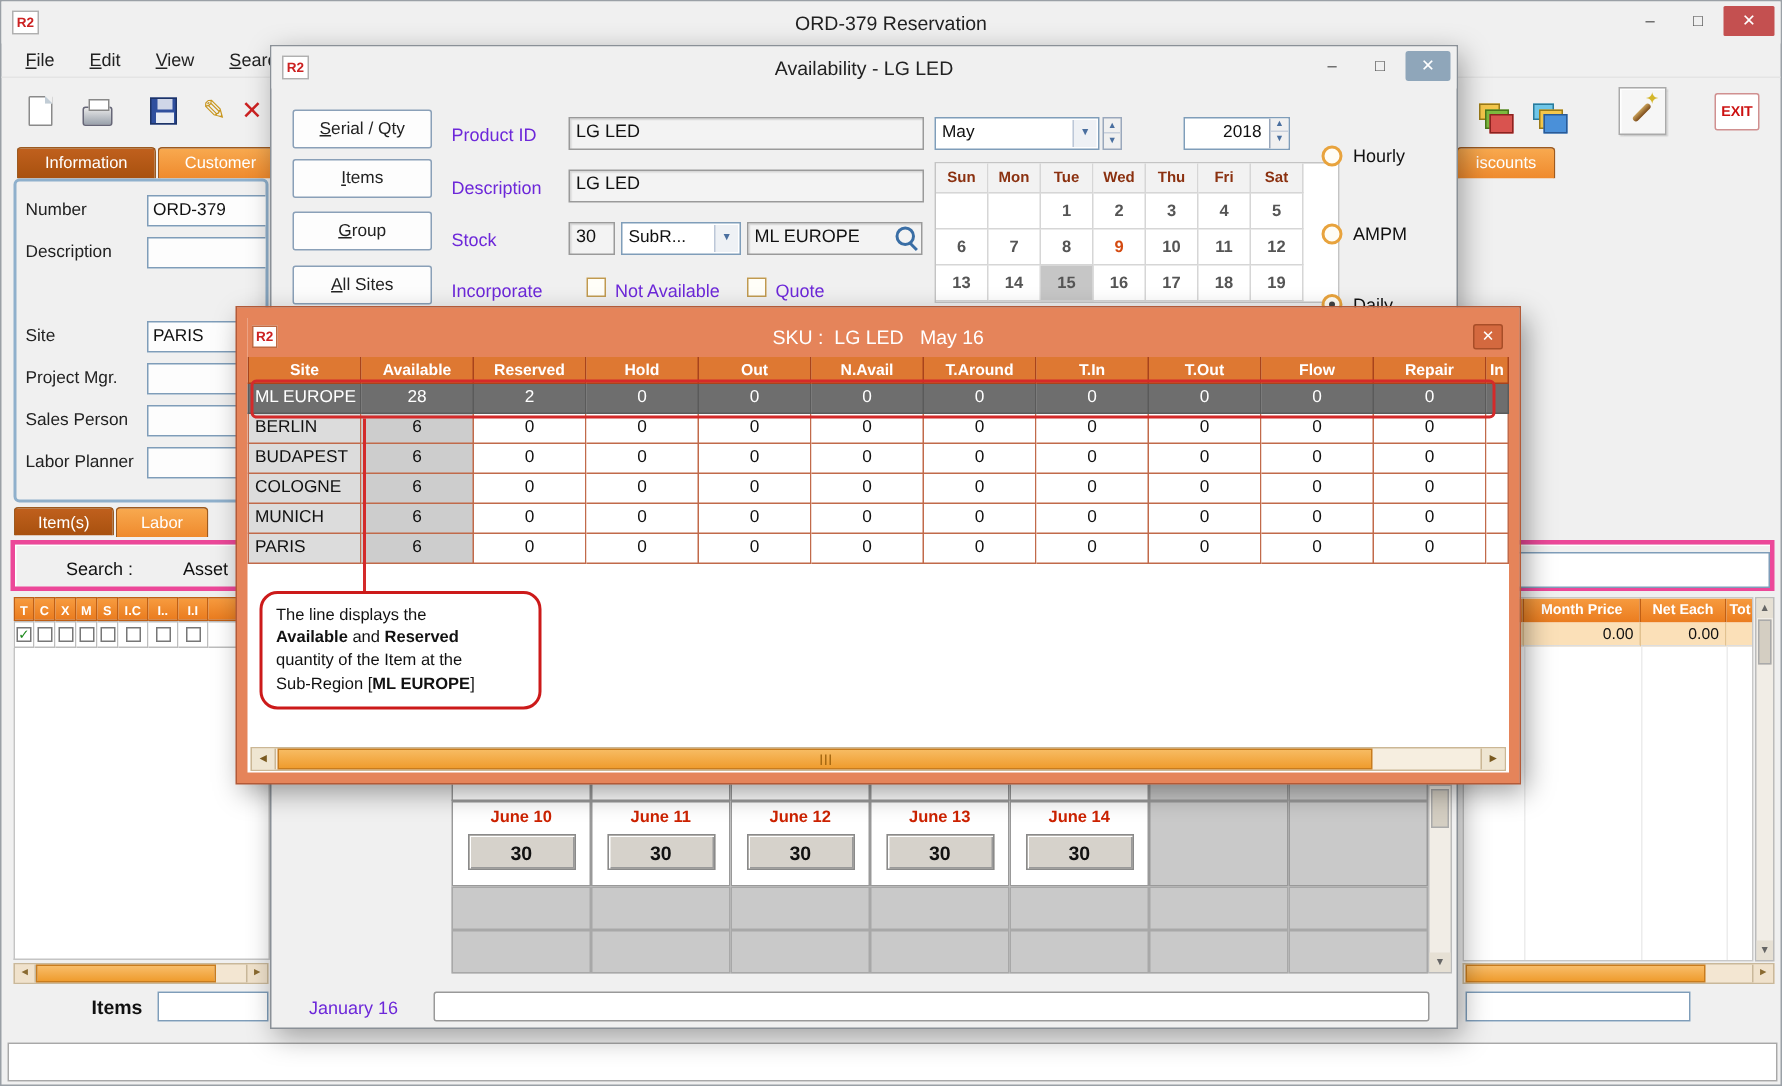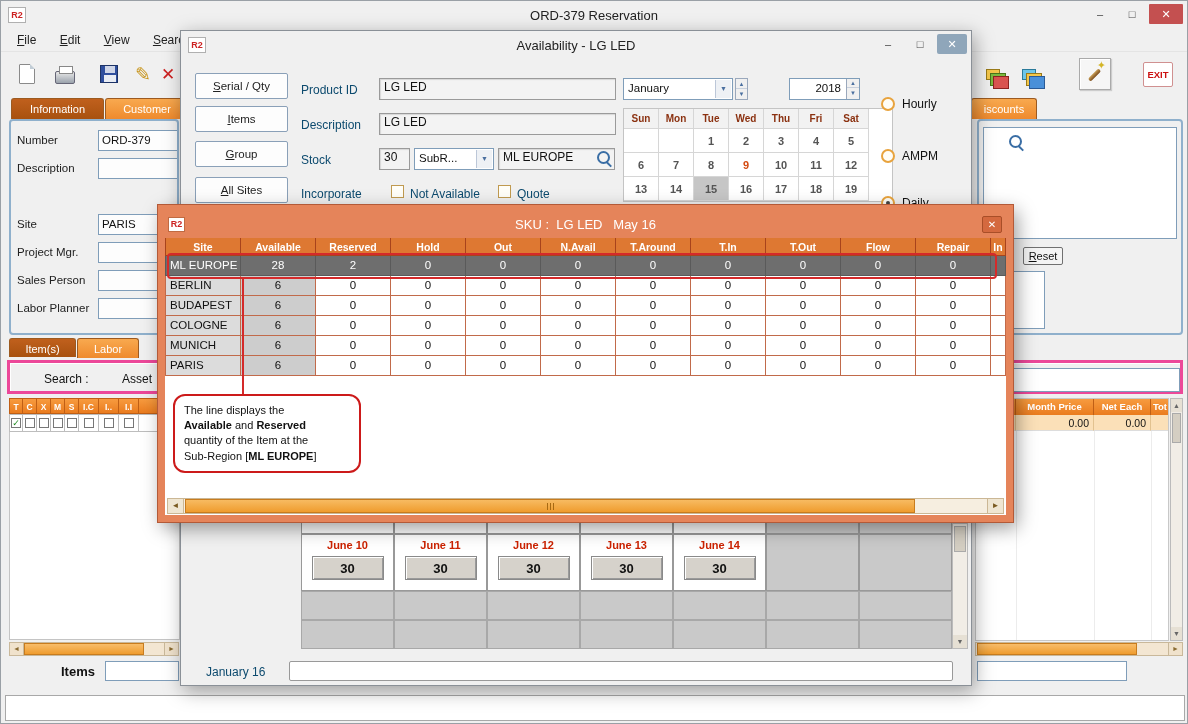--- a/index.html
+++ b/index.html
@@ -73,21 +73,21 @@
 .hs-btn{position:absolute;top:0;width:14px;height:12px;background:#f0e2cc;text-align:center;font-size:7px;line-height:12px;color:#8a6a30;border-right:1px solid #c9b89a}
 .hs-btn.right{right:0;border-right:none;border-left:1px solid #c9b89a}
 .hs-thumb{position:absolute;top:0;height:12px;background:linear-gradient(#f8bd6a,#ef9c2e);border:1px solid #c87c1e}
 .bold13{font-weight:bold;font-size:13px}
 .statusbar{position:absolute;left:4px;top:694px;width:1180px;height:26px;background:#fff;border:1px solid #a8a8a8}
 
 
 #avail-window{position:absolute;left:180px;top:30px;width:792px;height:656px;background:#f0f0f0;border:1px solid #8a9097;box-shadow:3px 5px 18px rgba(0,0,0,.35);z-index:10}
 .side-btn{position:absolute;left:14px;width:93px;height:26px;background:#fdfdfd;border:1px solid #8aa0b8;border-radius:2px;text-align:center;line-height:24px;font-size:11.5px;color:#222;display:block}
 .side-btn::first-letter{text-decoration:underline}
-.flabel{position:absolute;font-size:12px;color:#0c4a6e;white-space:nowrap}
+.flabel{position:absolute;font-size:12px;color:#6d28d9;white-space:nowrap}
 .ffield{position:absolute;height:22px;background:#f3f3f3;border:1px solid #9a9a9a;box-shadow:inset 1px 1px 1px rgba(0,0,0,.12);font-size:12px;padding:1px 4px 0;overflow:hidden;white-space:nowrap}
 .dropdown{position:absolute;height:22px;background:#fff;border:1px solid #7f9db9;font-size:11.5px;padding:3px 18px 0 4px;overflow:hidden;white-space:nowrap}
 .dd-arrow{position:absolute;right:1px;top:1px;bottom:1px;width:16px;background:#eef1f5;border-left:1px solid #bcc7d8;text-align:center;font-size:7px;line-height:18px;color:#4a6f9f}
 .spinner{position:absolute;width:13px;height:22px;border:1px solid #9aa8bc;background:#f0f0f0;font-size:0}
 .spin-half{display:block;height:10px;font-size:6px;line-height:10px;text-align:center;color:#4a6f9f;border-bottom:1px solid #c8d0dc}
 .spin-half:last-child{border-bottom:none}
 .checkbox{position:absolute;width:13px;height:13px;background:#fffef8;border:1px solid #c09a50}
 .cal{position:absolute;left:442px;top:77px;width:270px;background:#fff;border:1px solid #c4c4c4}
 .cal-row{display:flex}
 .cal-cell{width:35px;height:24px;border-right:1px solid #d6d6d6;border-bottom:1px solid #d6d6d6;text-align:center;line-height:24px;font-size:11px;font-weight:bold;color:#555}
@@ -207,26 +207,20 @@
     <div class="form-row" style="top:120px">
       <span class="form-label">Project Mgr.</span>
       <span class="form-field"></span>
     </div>
     <div class="form-row" style="top:176px">
       <span class="form-label">Labor Planner</span>
       <span class="form-field"></span>
     </div>
   </div>
 
-  <div class="right-panel">
-    <span class="white-inset" style="left:4px;top:6px;width:194px;height:112px"></span>
-    <span class="mag" style="left:30px;top:14px"></span>
-    <span class="btn u-first" style="left:44px;top:126px;width:40px;height:18px;line-height:16px">Reset</span>
-    <span class="white-inset" style="left:4px;top:150px;width:62px;height:58px"></span>
-  </div>
 
   <div class="tab tab-active" style="left:8px;top:337px;width:67px;height:19px;line-height:20px">Item(s)</div>
   <div class="tab" style="left:76px;top:337px;width:62px;height:20px;line-height:20px">Labor</div>
 
   <div class="etched" style="left:6px;top:359px;width:172px;height:34px">
     <span style="position:absolute;left:34px;top:9px">Search :</span>
     <span style="position:absolute;left:112px;top:9px">Asset</span>
   </div>
   <div class="etched" style="left:976px;top:359px;width:206px;height:34px">
     <span class="white-inset" style="left:4px;top:5px;width:196px;height:24px"></span>
@@ -308,21 +302,21 @@
   <span class="ffield" style="left:317px;top:117px;width:117px;padding-right:18px">ML EUROPE</span>
   <span class="mag" style="left:416px;top:120px"></span>
 
   <span class="flabel" style="left:120px;top:156px">Incorporate</span>
   <span class="checkbox" style="left:210px;top:154px"></span>
   <span class="flabel" style="left:229px;top:156px">Not Available</span>
   <span class="checkbox" style="left:317px;top:154px"></span>
   <span class="flabel" style="left:336px;top:156px">Quote</span>
 
   <span class="dropdown" style="left:442px;top:47px;width:110px">
-    <span>January</span>
+    <span>May</span>
     <span class="dd-arrow">▼</span>
   </span>
   <span class="spinner" style="left:554px;top:47px">
     <span class="spin-half">▲</span>
     <span class="spin-half">▼</span>
   </span>
   <span class="dropdown" style="left:608px;top:47px;width:71px;text-align:right">
     <span>2018</span>
     <span class="spinner" style="right:0;left:auto;top:-1px;height:22px;border:none;border-left:1px solid #9aa8bc">
       <span class="spin-half">▲</span>

